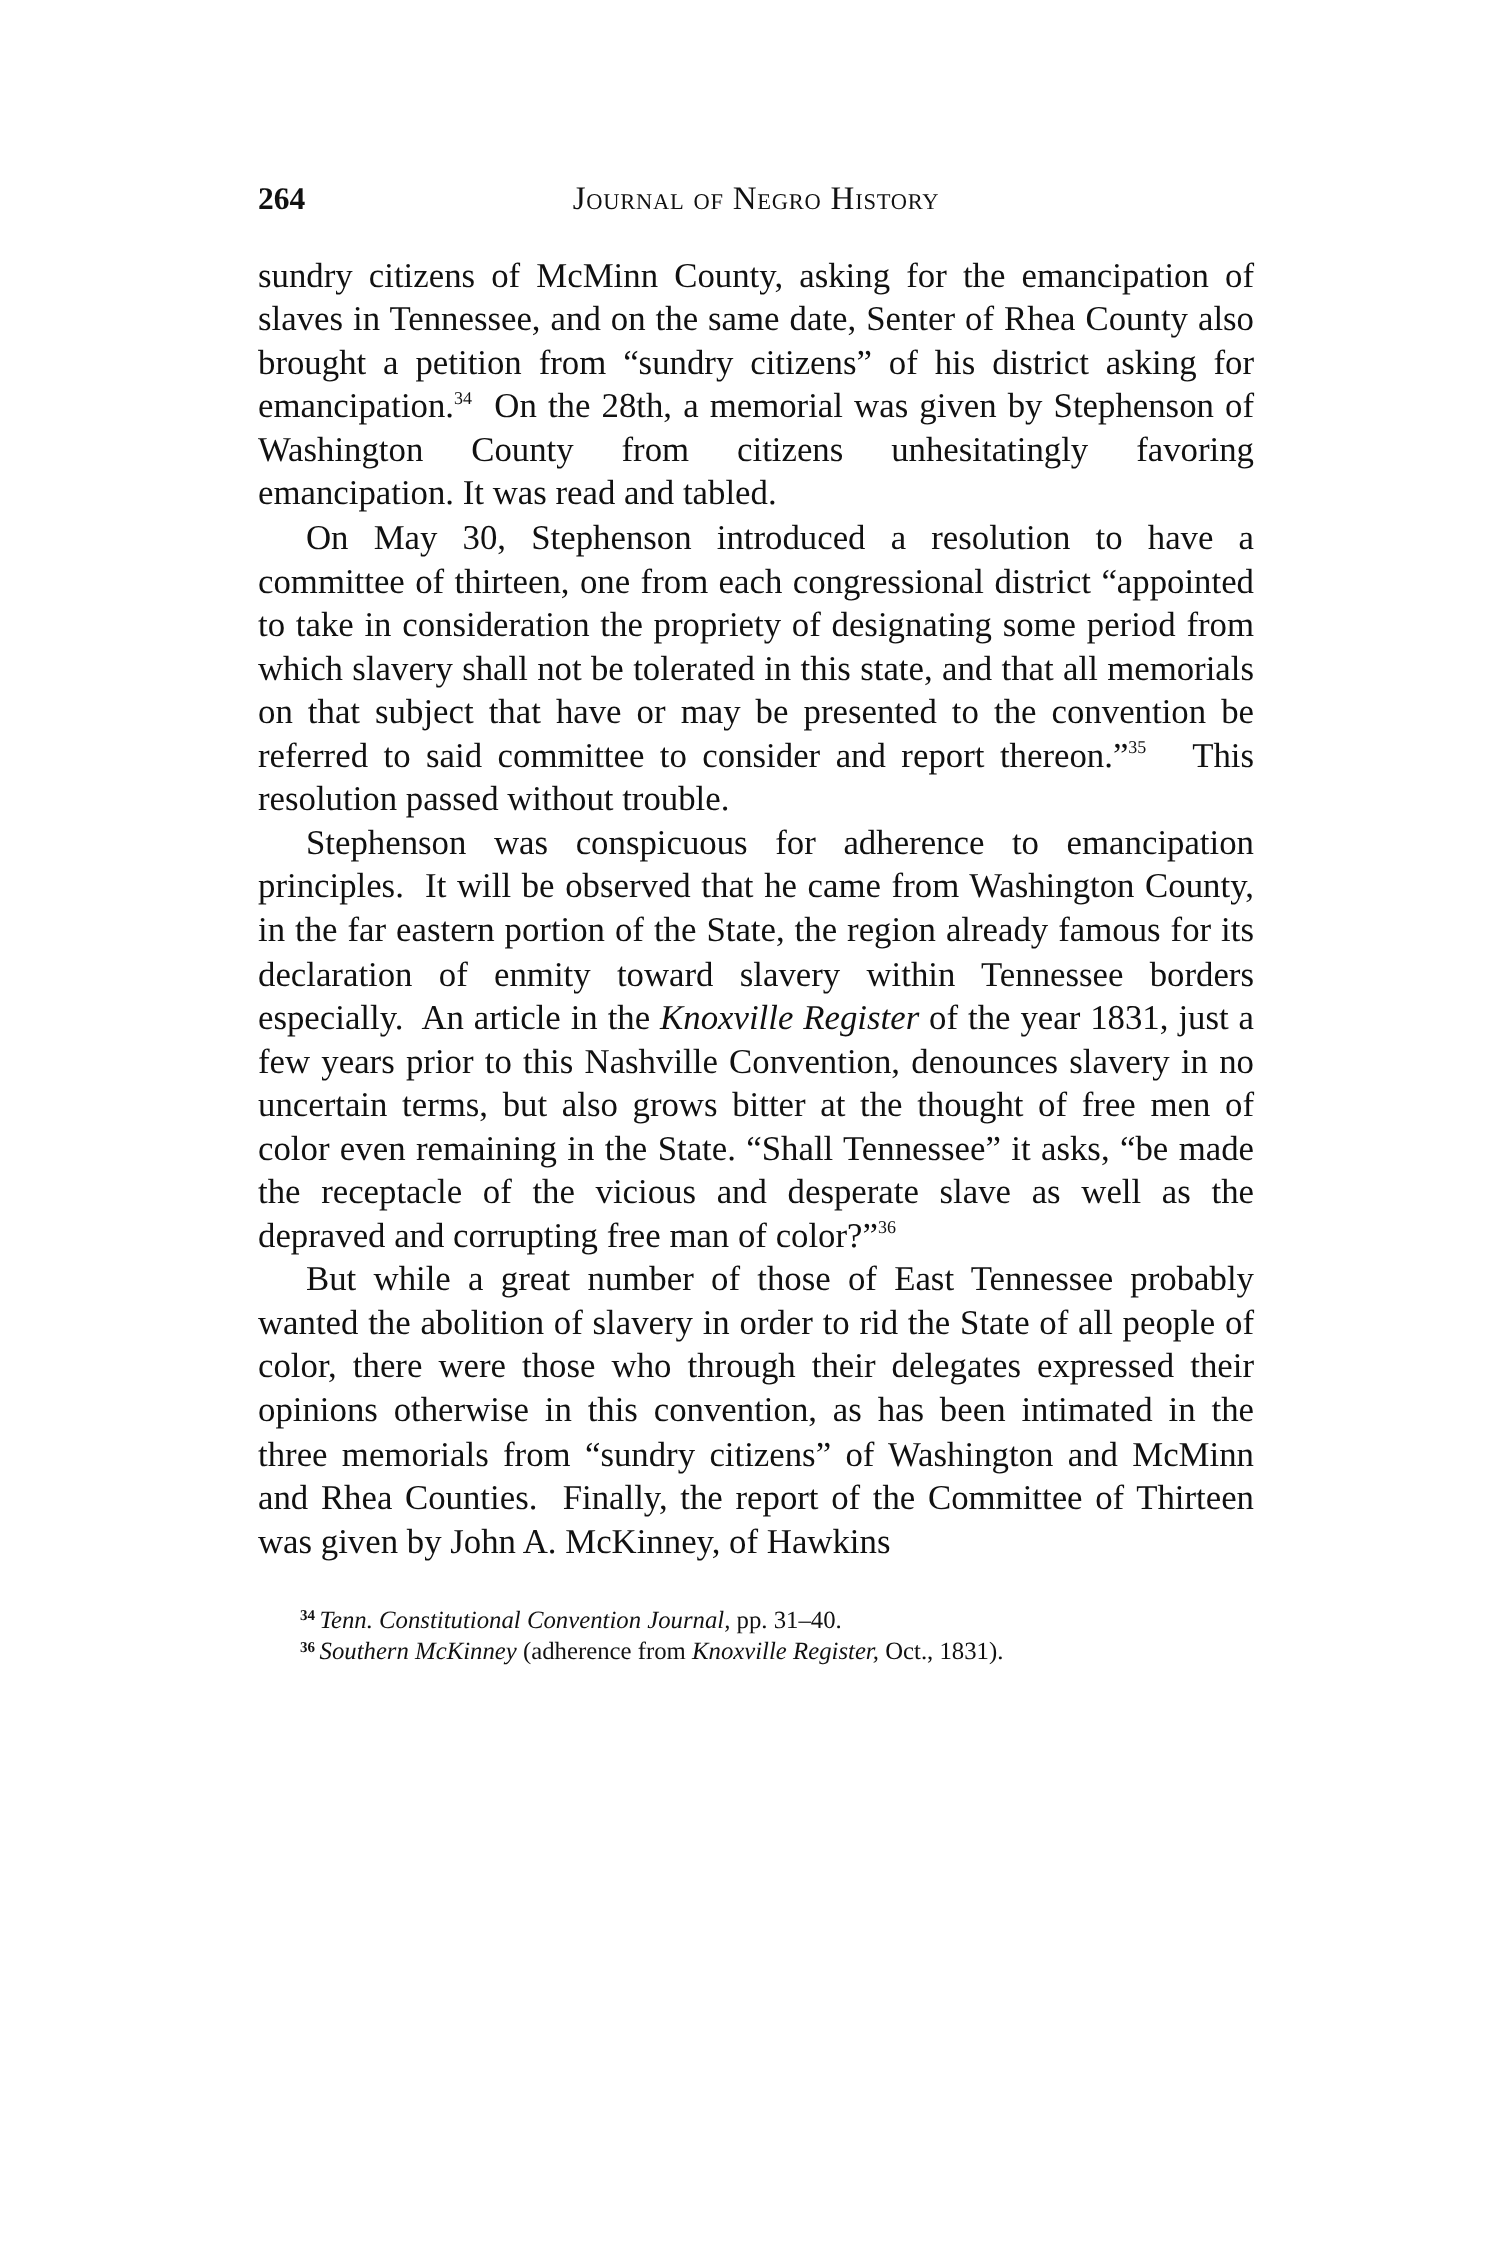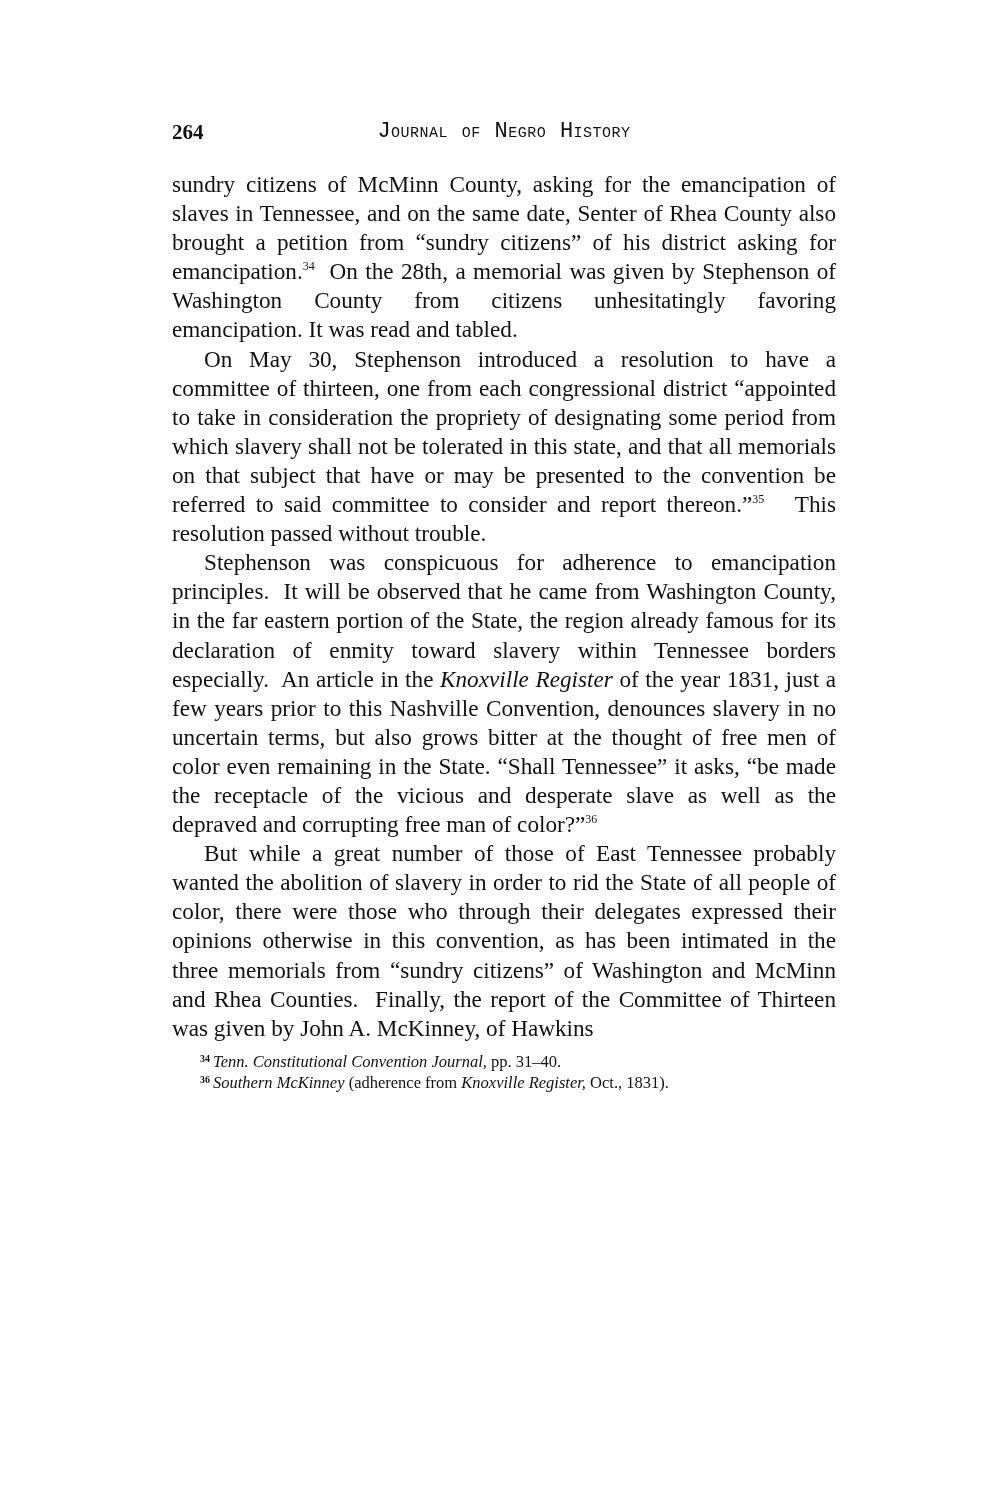--- a/index.html
+++ b/index.html
@@ -34,21 +34,21 @@
       font-weight: bold;
       font-family: Liberation Serif, serif;
     }
     .journal-title {
       position: absolute;
       left: 0;
       right: 0;
       text-align: center;
       font-variant: small-caps;
       letter-spacing: 0.5px;
-      font-family: Liberation Mono, monospace;
+      font-family: Liberation Serif, serif;
       font-size: 22px;
     }
     .body-text {
       margin-top: 23px;
       font-family: "Liberation Serif", serif;
       font-size: 23.2px;
       line-height: 29.1px;
       text-align: justify;
     }
     .body-text p {
@@ -56,21 +56,21 @@
     }
     .body-text p.indent {
       text-indent: 32px;
     }
     sup.fn-ref {
       font-size: 12px;
       line-height: 0;
       vertical-align: 9px;
     }
     .footnotes {
-      margin-top: 8px;
+      margin-top: 26px;
       padding-left: 28px;
       font-family: "Liberation Serif", serif;
       font-size: 16.5px;
       line-height: 21px;
     }
     .footnote sup {
       font-size: 10px;
       font-weight: bold;
       vertical-align: 5px;
       line-height: 0;

